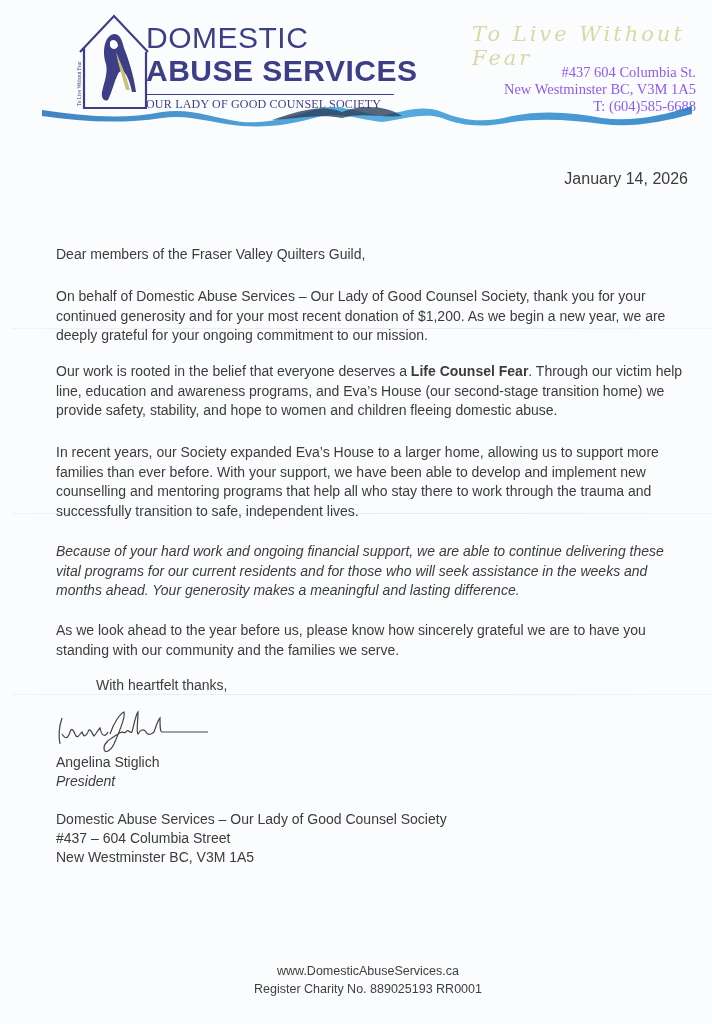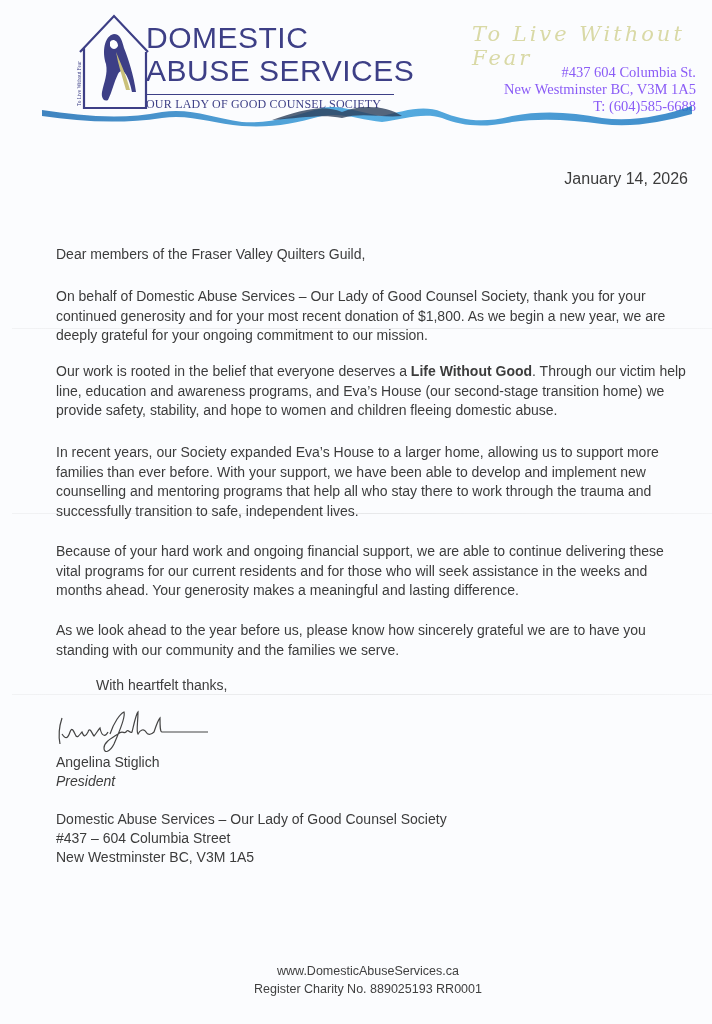--- a/index.html
+++ b/index.html
@@ -10,21 +10,21 @@
     color: #3a3a3a;
     position: relative;
   }
   .page { position: absolute; left: 12px; top: 0; width: 712px; height: 933px; }
 
   
   .letterhead { position: absolute; left: 0; top: 0; width: 712px; height: 130px; }
   .logo-house { position: absolute; left: 62px; top: 12px; width: 80px; height: 100px; }
   .org-name { position: absolute; left: 134px; top: 22px; color: #3d3f86; font-family: "Liberation Sans", sans-serif; letter-spacing: 0.5px; }
   .org-name .line1 { font-size: 30px; line-height: 32px; font-weight: normal; }
-  .org-name .line2 { font-size: 30px; line-height: 34px; font-weight: normal; }
+  .org-name .line2 { font-size: 30px; line-height: 34px; font-weight: bold; }
   .org-sub {
     position: absolute; left: 134px; top: 94px; width: 248px;
     border-top: 1.5px solid #3d3f86;
     color: #3d3f86; font-family: "Liberation Serif", serif;
     font-size: 12px; letter-spacing: 0.2px; padding-top: 2px; white-space: nowrap;
   }
   .tagline {
     position: absolute; left: 460px; top: 22px;
     font-family: "DejaVu Serif", serif; font-style: italic;
     font-size: 21px; color: #d9d9a6; letter-spacing: 3px; font-weight: lighter;
@@ -36,21 +36,21 @@
   .wave { position: absolute; left: 30px; top: 102px; width: 650px; height: 26px; }
 
   
   .text { position: absolute; left: 44px; width: 632px; font-size: 14px; line-height: 19.5px; color: #3c3c3c; }
   .date { position: absolute; right: 36px; top: 170px; font-size: 16px; color: #3c3c3c; }
   .subject { top: 207px; text-decoration: underline; }
   .salutation { top: 245px; }
   .p1 { top: 287px; }
   .p2 { top: 362px; }
   .p3 { top: 443px; }
-  .p4 { top: 542px; }
+  .p4 { top: 542px; font-style: italic; }
   .p5 { top: 621px; }
   .closing { top: 676px; margin-left: 40px; }
   .signature { position: absolute; left: 40px; top: 704px; width: 160px; height: 52px; }
   .signer-name { top: 753px; }
   .signer-title { top: 772px; font-style: italic; }
   .addr { top: 810px; line-height: 19px; }
   .footer { position: absolute; left: 0; width: 712px; top: 962px; text-align: center; font-size: 12.5px; line-height: 18px; color: #404040; }
   .bold { font-weight: bold; }
   .crease { position: absolute; left: 0; width: 712px; height: 1px; background: linear-gradient(90deg, rgba(0,0,0,0.04), rgba(0,0,0,0.08), rgba(0,0,0,0.03)); }
 </style>
@@ -95,22 +95,22 @@
       <path d="M0 8 C40 14 80 18 120 10 C150 6 170 16 200 20 C230 22 250 14 280 6 C300 2 320 12 340 14 C360 10 380 2 400 10 C420 18 440 22 470 14 C500 8 530 10 560 16 C590 20 620 14 650 4 L650 12 C620 20 590 26 560 22 C530 18 500 16 470 20 C440 26 420 24 400 16 C380 10 360 18 340 20 C320 18 300 10 280 14 C250 22 230 26 200 24 C170 22 150 12 120 16 C80 22 40 20 0 14 Z" fill="url(#wg)" opacity="0.85"></path>
       <path d="M230 18 C260 8 280 2 300 10 C320 2 345 4 360 14 C340 16 320 10 300 16 C280 12 260 16 230 18 Z" fill="#2c3e5a" opacity="0.8"></path>
     </svg>
   </div>
 
   <div class="date">January 14, 2026</div>
 
 
   <div class="text salutation">Dear members of the Fraser Valley Quilters Guild,</div>
 
-  <div class="text p1">On behalf of Domestic Abuse Services – Our Lady of Good Counsel Society, thank you for your continued generosity and for your most recent donation of $1,800. As we begin a new year, we are deeply grateful for your ongoing commitment to our mission.</div>
-  <div class="text p2"><span>Our work is rooted in the belief that everyone deserves a </span><span class="bold">Life Without Good</span><span>. Through our victim help line, education and awareness programs, and Eva’s House (our second-stage transition home) we provide safety, stability, and hope to women and children fleeing domestic abuse.</span></div>
+  <div class="text p1">On behalf of Domestic Abuse Services – Our Lady of Good Counsel Society, thank you for your continued generosity and for your most recent donation of $1,200. As we begin a new year, we are deeply grateful for your ongoing commitment to our mission.</div>
+  <div class="text p2"><span>Our work is rooted in the belief that everyone deserves a </span><span class="bold">Life Counsel Fear</span><span>. Through our victim help line, education and awareness programs, and Eva’s House (our second-stage transition home) we provide safety, stability, and hope to women and children fleeing domestic abuse.</span></div>
   <div class="text p3">In recent years, our Society expanded Eva’s House to a larger home, allowing us to support more families than ever before. With your support, we have been able to develop and implement new counselling and mentoring programs that help all who stay there to work through the trauma and successfully transition to safe, independent lives.</div>
   <div class="text p4">Because of your hard work and ongoing financial support, we are able to continue delivering these vital programs for our current residents and for those who will seek assistance in the weeks and months ahead. Your generosity makes a meaningful and lasting difference.</div>
   <div class="text p5">As we look ahead to the year before us, please know how sincerely grateful we are to have you standing with our community and the families we serve.</div>
 
   <div class="text closing">With heartfelt thanks,</div>
 
   <svg class="signature" viewBox="0 0 160 52">
     <path d="M8 40 C6 30 8 20 10 14 M10 30 C14 36 16 34 18 28 C20 22 22 28 24 32 C26 34 28 30 30 28 C32 34 34 32 36 28 C38 22 40 30 42 32 C44 30 46 26 48 24 C50 34 54 32 56 28" fill="none" stroke="#444" stroke-width="1.2"></path>
     <path d="M58 30 C62 18 68 10 72 8 C74 14 66 30 62 40 C58 48 52 50 52 44 C52 38 60 34 66 30 C70 26 72 30 74 28 C76 24 78 30 80 28 C82 20 84 10 86 8 C86 18 84 28 86 30 C88 26 92 24 94 28 C96 32 100 30 102 28 C104 22 106 16 108 14 C108 22 108 28 110 28 L156 28" fill="none" stroke="#444" stroke-width="1.2"></path>
   </svg>

